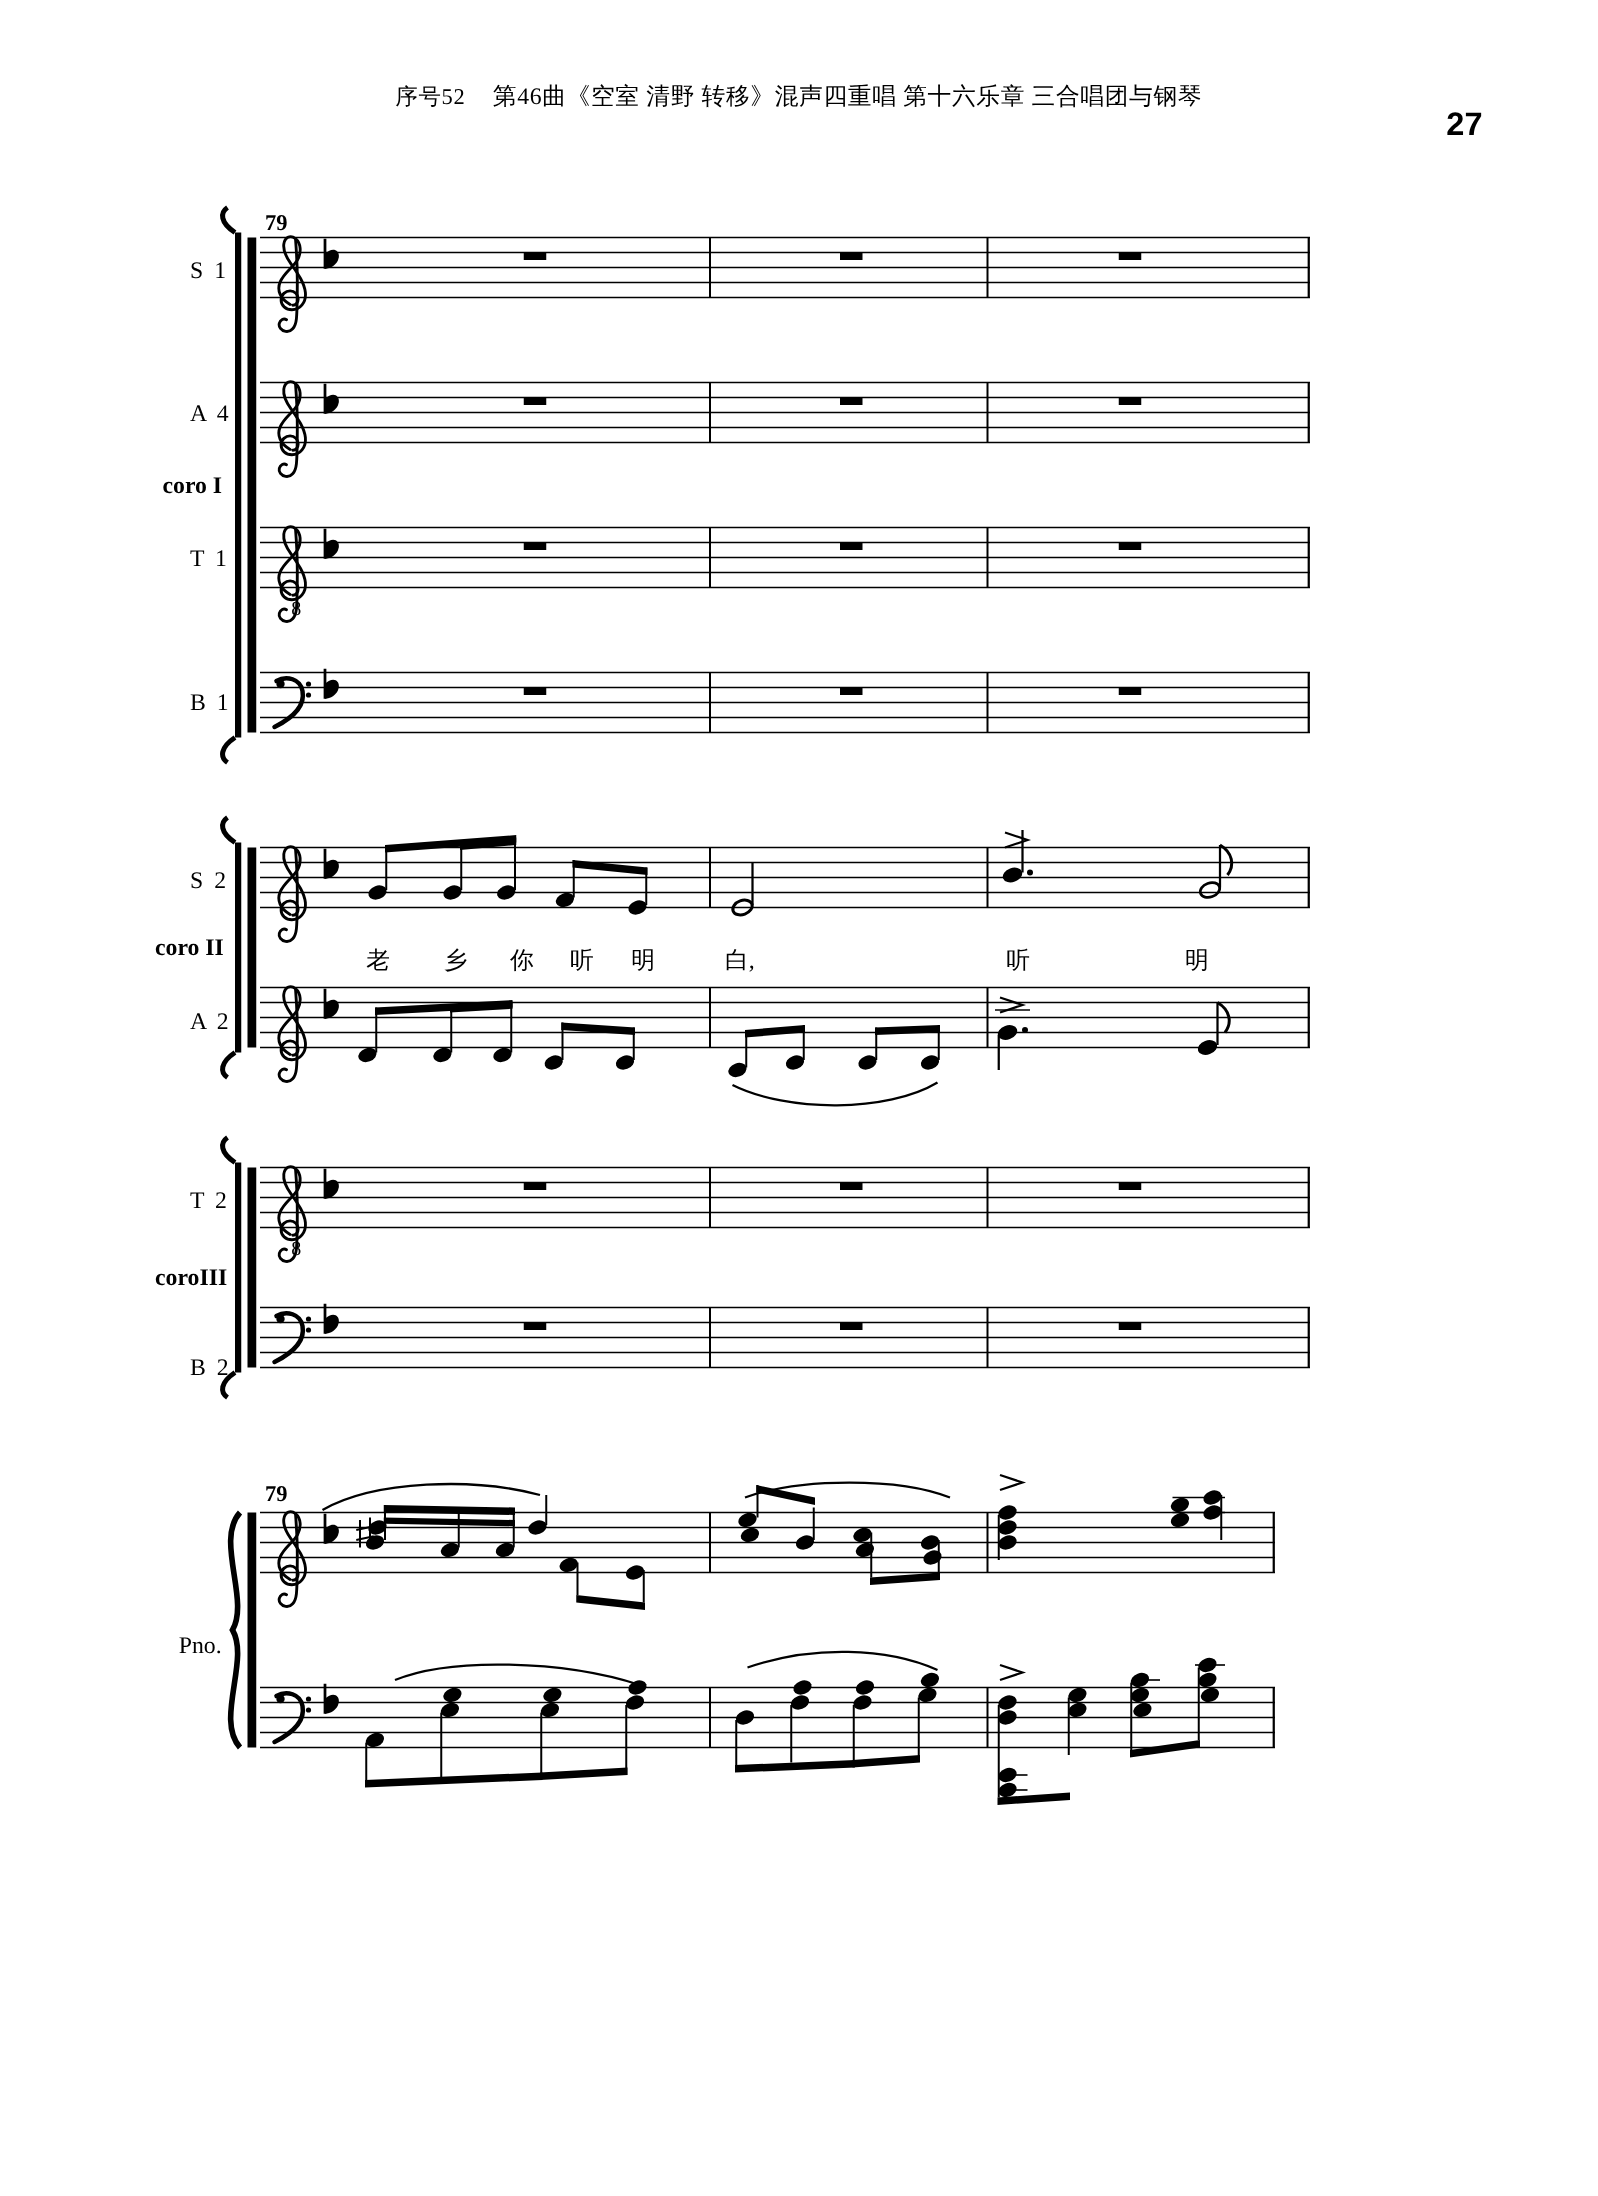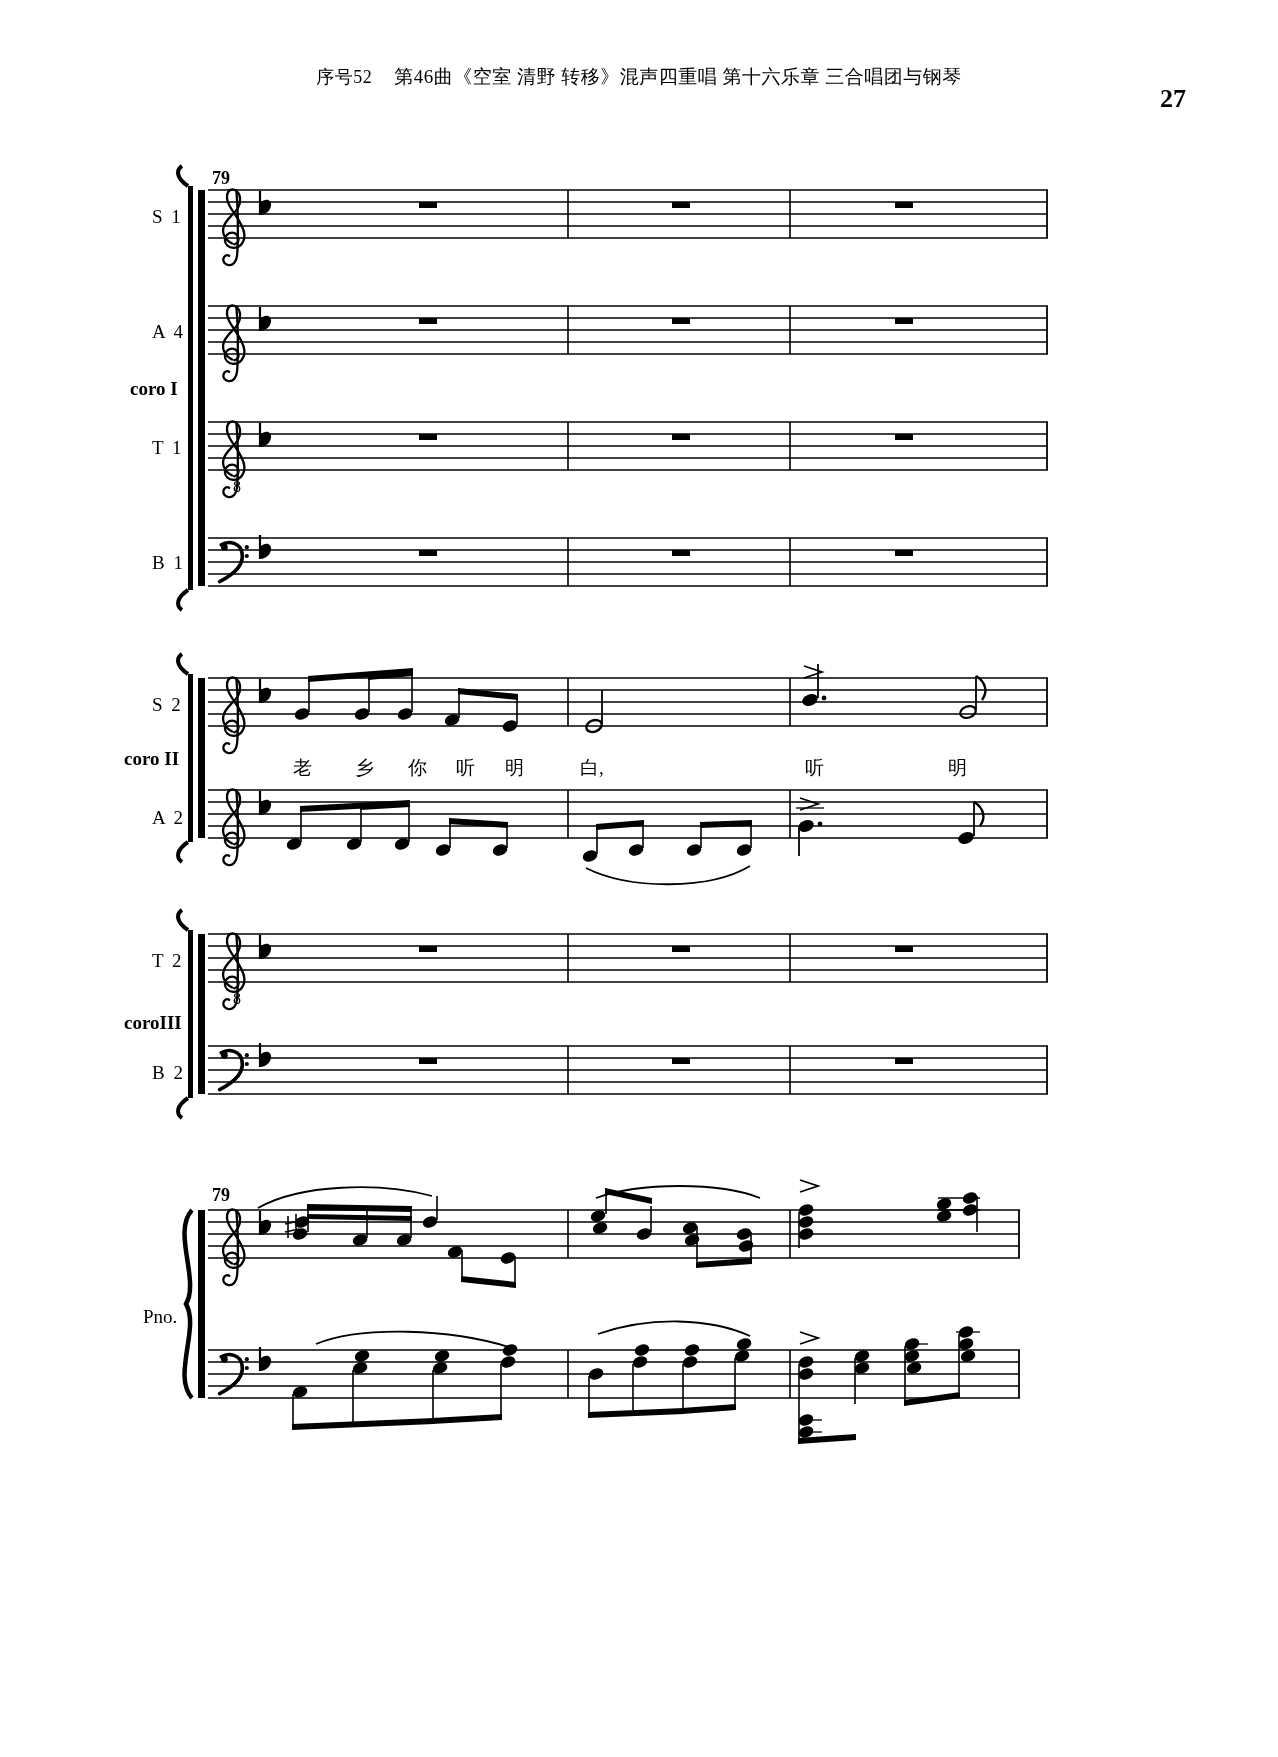--- a/index.html
+++ b/index.html
@@ -38,21 +38,21 @@
   .header .line2 .seq {
     font-size: 18px;
     margin-right: 22px;
   }
   .page-number {
     position: absolute;
     top: 84px;
     right: 92px;
     font-size: 26px;
     font-weight: bold;
-    font-family: Liberation Serif, serif;
+    font-family: Liberation Sans, sans-serif;
   }
 
   
   .score {
     position: absolute;
     top: 0;
     left: 0;
     width: 1278px;
     height: 1757px;
     pointer-events: none;
@@ -102,21 +102,21 @@
 <div class="part-label" style="top:321px;  left:152px;">A 4</div>
 <div class="part-label" style="top:437px;  left:152px;">T 1</div>
 <div class="part-label" style="top:552px;  left:152px;">B 1</div>
 <div class="group-label" style="top:378px;  left:130px;">coro I</div>
 
 <div class="part-label" style="top:694px;  left:152px;">S 2</div>
 <div class="part-label" style="top:807px;  left:152px;">A 2</div>
 <div class="group-label" style="top:748px;  left:124px;">coro II</div>
 
 <div class="part-label" style="top:950px;  left:152px;">T 2</div>
-<div class="part-label" style="top:1062px; left:152px;">B 2</div>
+<div class="part-label" style="top:1084px; left:152px;">B 2</div>
 <div class="group-label" style="top:1012px; left:124px;">coroIII</div>
 
 <div class="pno-label" style="top:1306px; left:143px;">Pno.</div>
 
 <div class="measure-number" style="top:168px;  left:212px;">79</div>
 <div class="measure-number" style="top:1185px; left:212px;">79</div>
 
 <svg class="score" viewBox="0 0 1278 1757">
   <defs>
 

